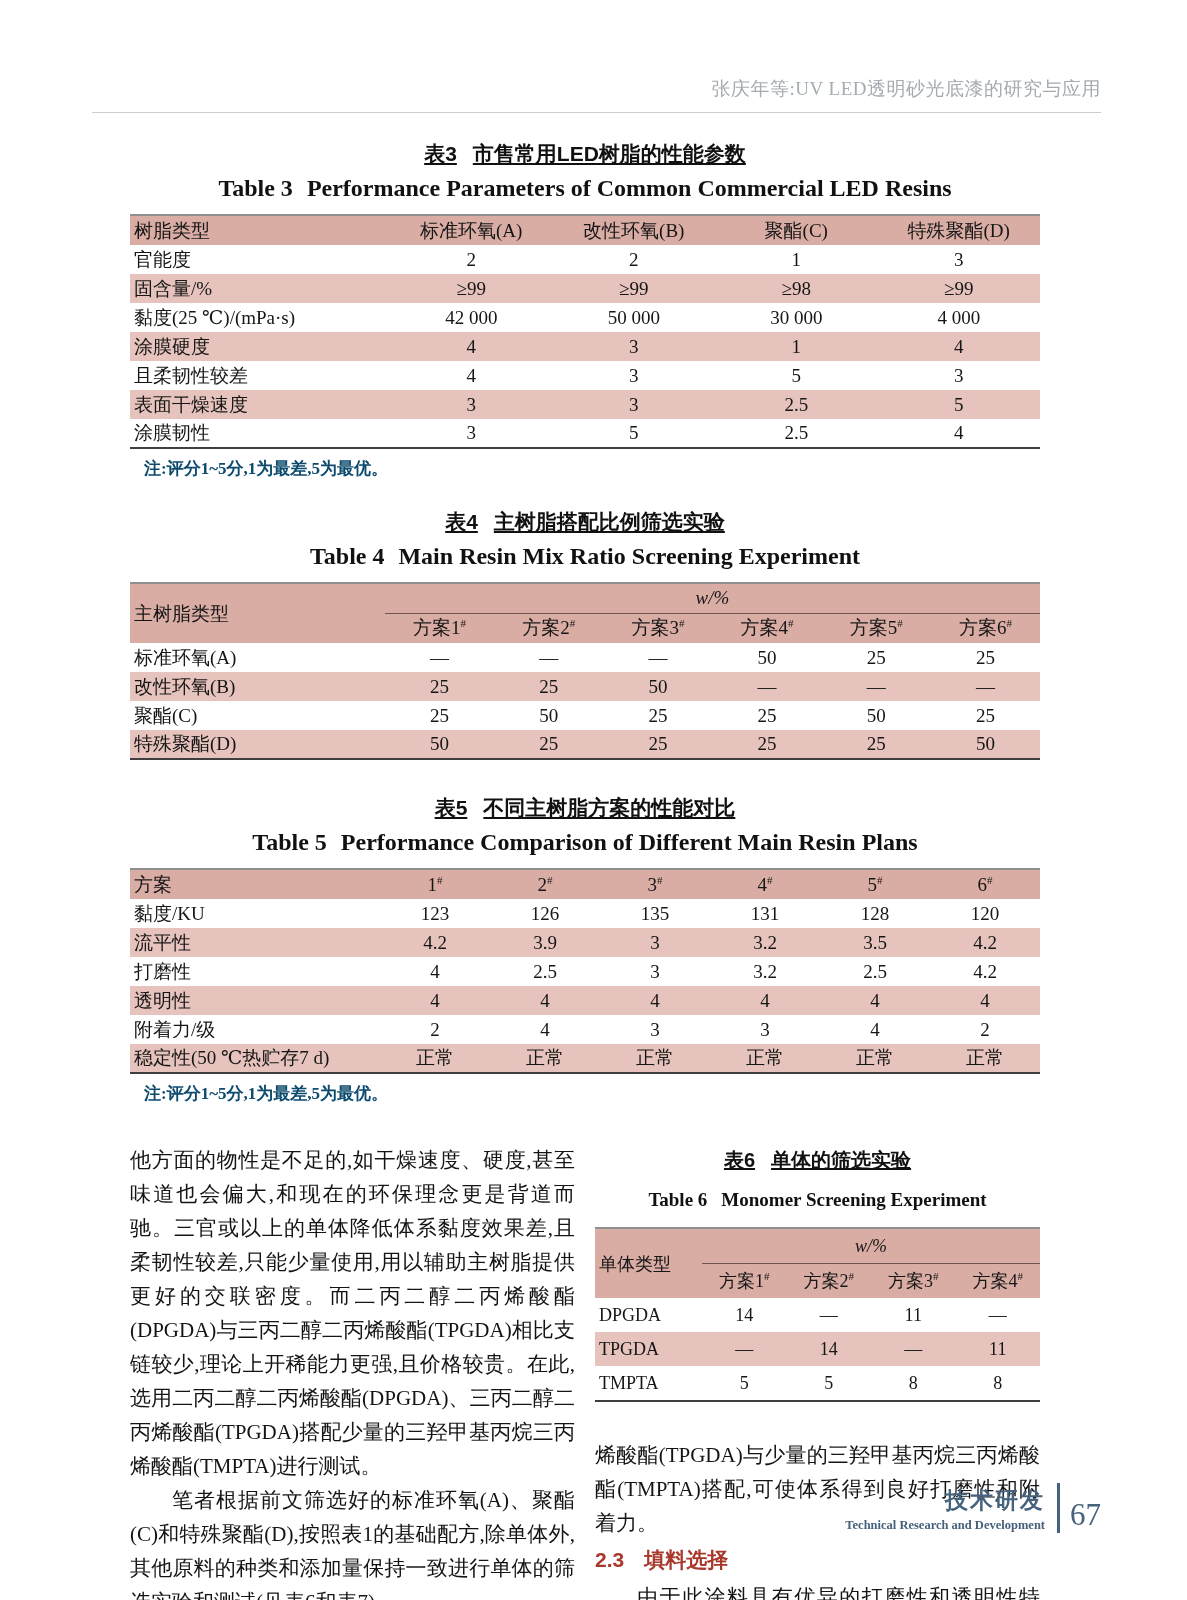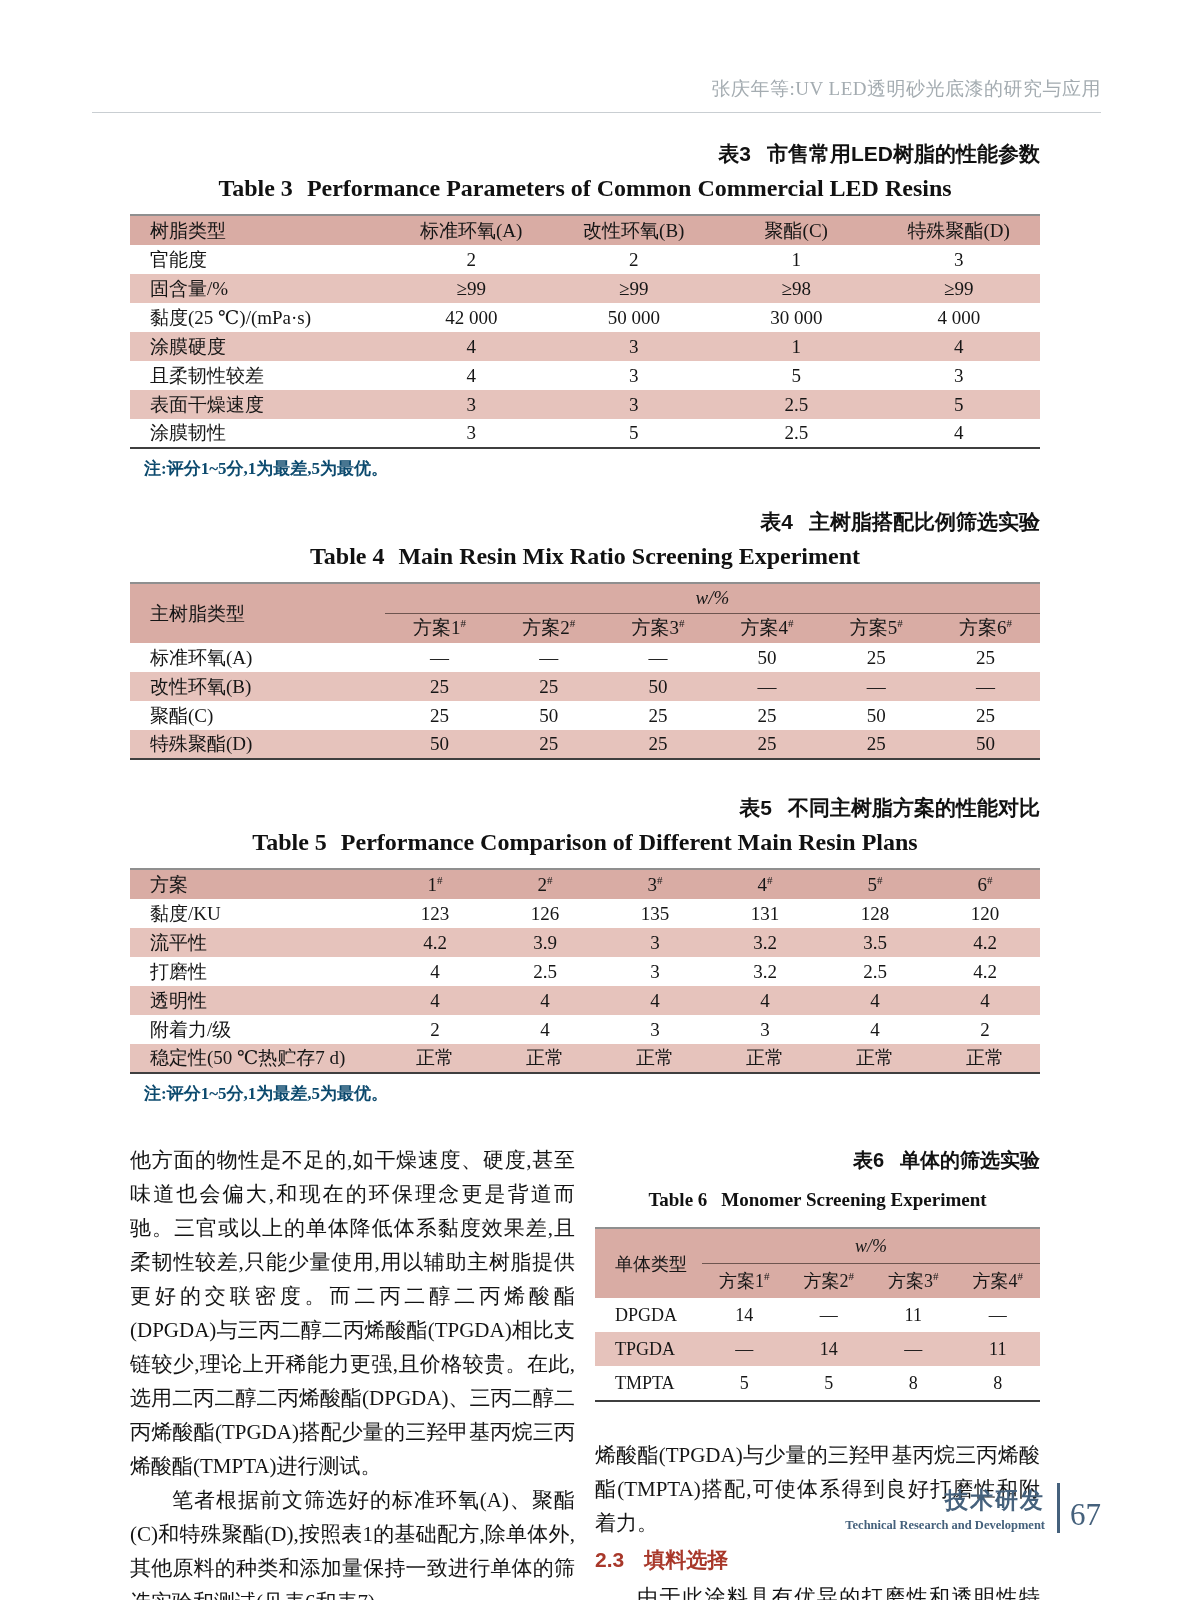--- a/index.html
+++ b/index.html
@@ -8,34 +8,34 @@
   .page { position:relative; width:1187px; height:1600px; background:#ffffff; overflow:hidden; }
 
   
   .running-header { position:absolute; top:76px; left:92px; right:86px; text-align:right;
     font-size:19px; color:#a4acb1; padding-bottom:10px; border-bottom:1px solid #c9ced2; letter-spacing:.5px; }
 
   .content { position:absolute; top:116px; left:130px; width:910px; }
 
   
   .tbl-section { margin-top:24px; }
-  .tbl-title-cn { text-align:right; font-family:"Liberation Sans","DejaVu Sans",sans-serif;
-    font-weight:bold; font-size:21px; color:#111; }
+  .tbl-title-cn { text-align:center; font-family:"Liberation Sans","DejaVu Sans",sans-serif;
+    font-weight:bold; font-size:21px; color:#111;text-decoration:underline; }
   .tbl-title-cn .tnum { margin-right:16px; }
   .tbl-title-en { text-align:center; font-family:"Liberation Serif","DejaVu Serif",serif;
     font-weight:bold; font-size:24px; color:#111; margin-top:7px; }
   .tbl-title-en .tnum { margin-right:14px; }
 
   
   table { width:100%; border-collapse:collapse; table-layout:fixed; margin-top:12px;
     border-top:2px solid #8f8f8f; border-bottom:2px solid #3f3f3f; font-size:19px; color:#161616; }
   thead th { background:#d9aca4; font-weight:normal; height:30px; text-align:center; }
   tbody td { height:29px; text-align:center; }
   tbody tr:nth-child(even) { background:#e6c3bc; }
-  .lbl { text-align:left !important; padding-left:20px; }
+  .lbl { text-align:left !important; padding-left:4px; }
   th.group { border-bottom:1px solid #6e5550; font-style:italic; height:30px; }
   sup { font-size:11px; line-height:0; }
 
   #table3 .lbl { width:260px; }
   #table4 .lbl { width:255px; }
   #table5 .lbl { width:250px; }
   #table6 .lbl { width:107px; }
   #table6 { font-size:18px; margin-top:10px; }
   #table6 thead th { height:29px; }
   #table6 tbody td { height:28px; }

